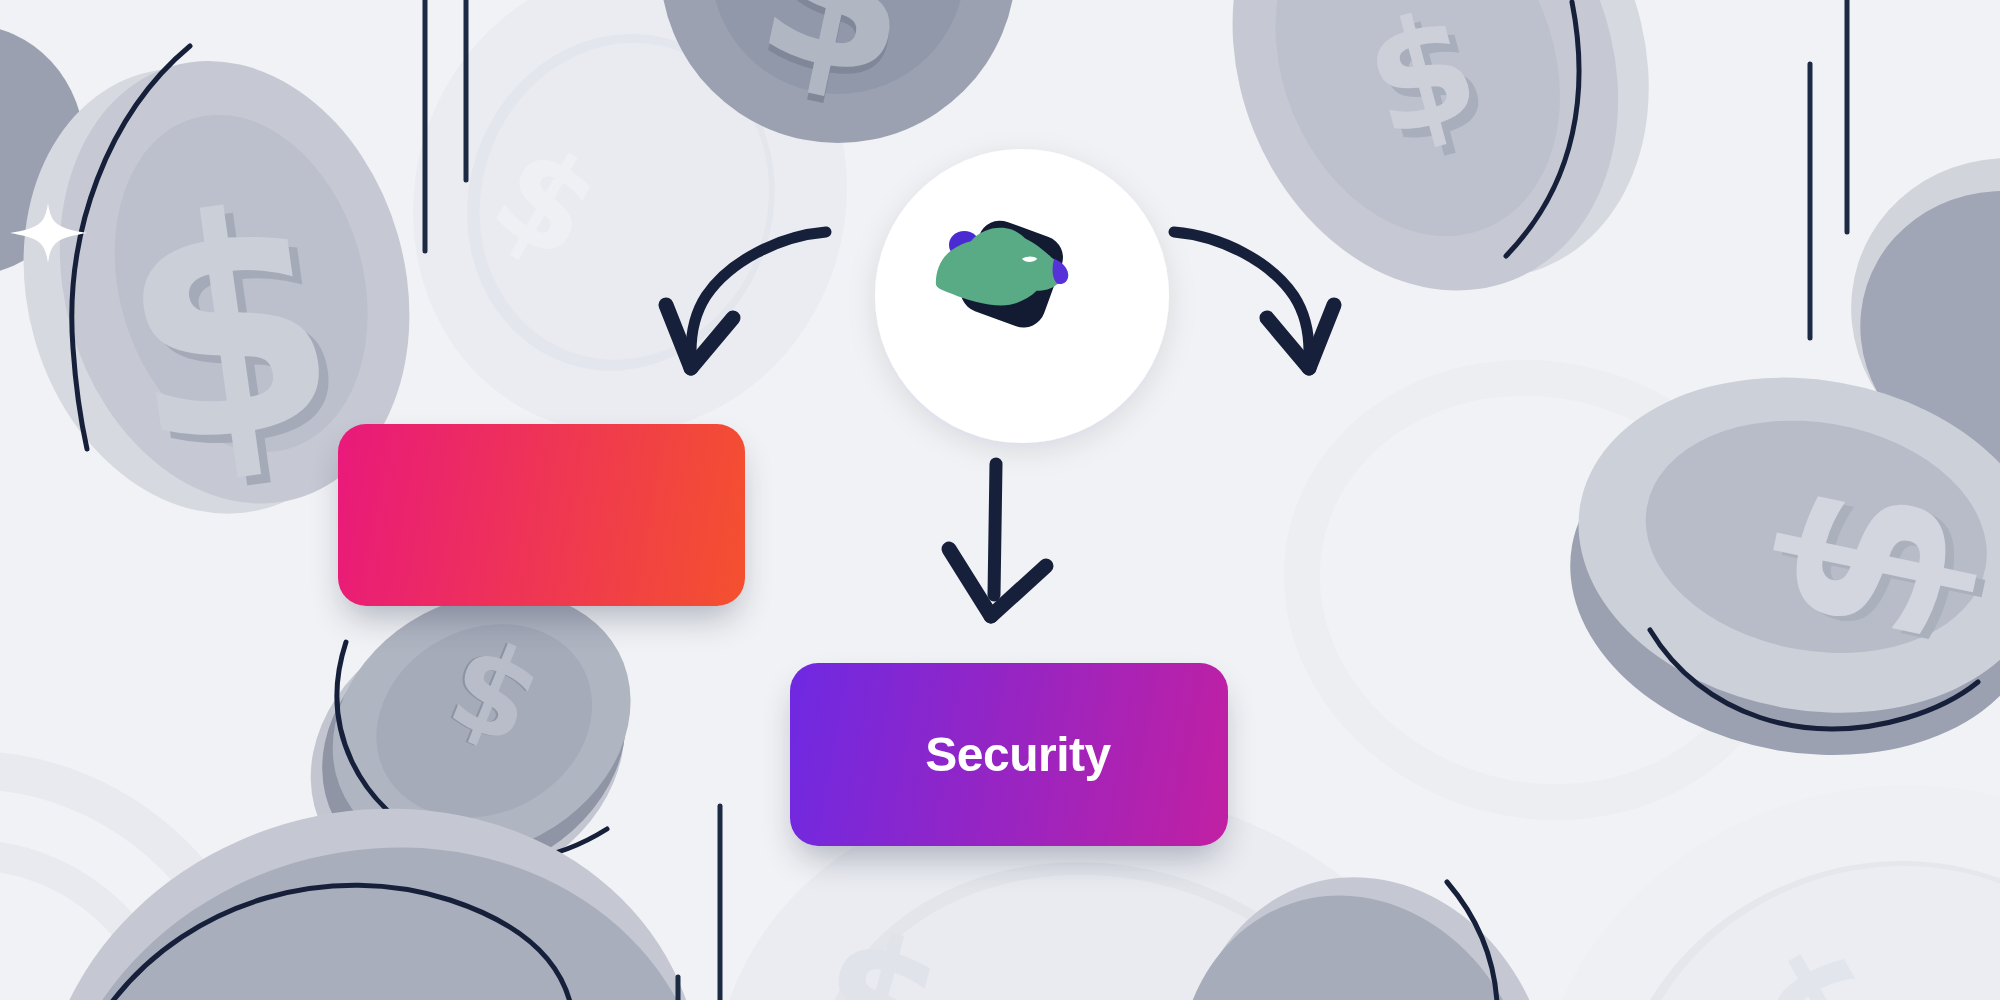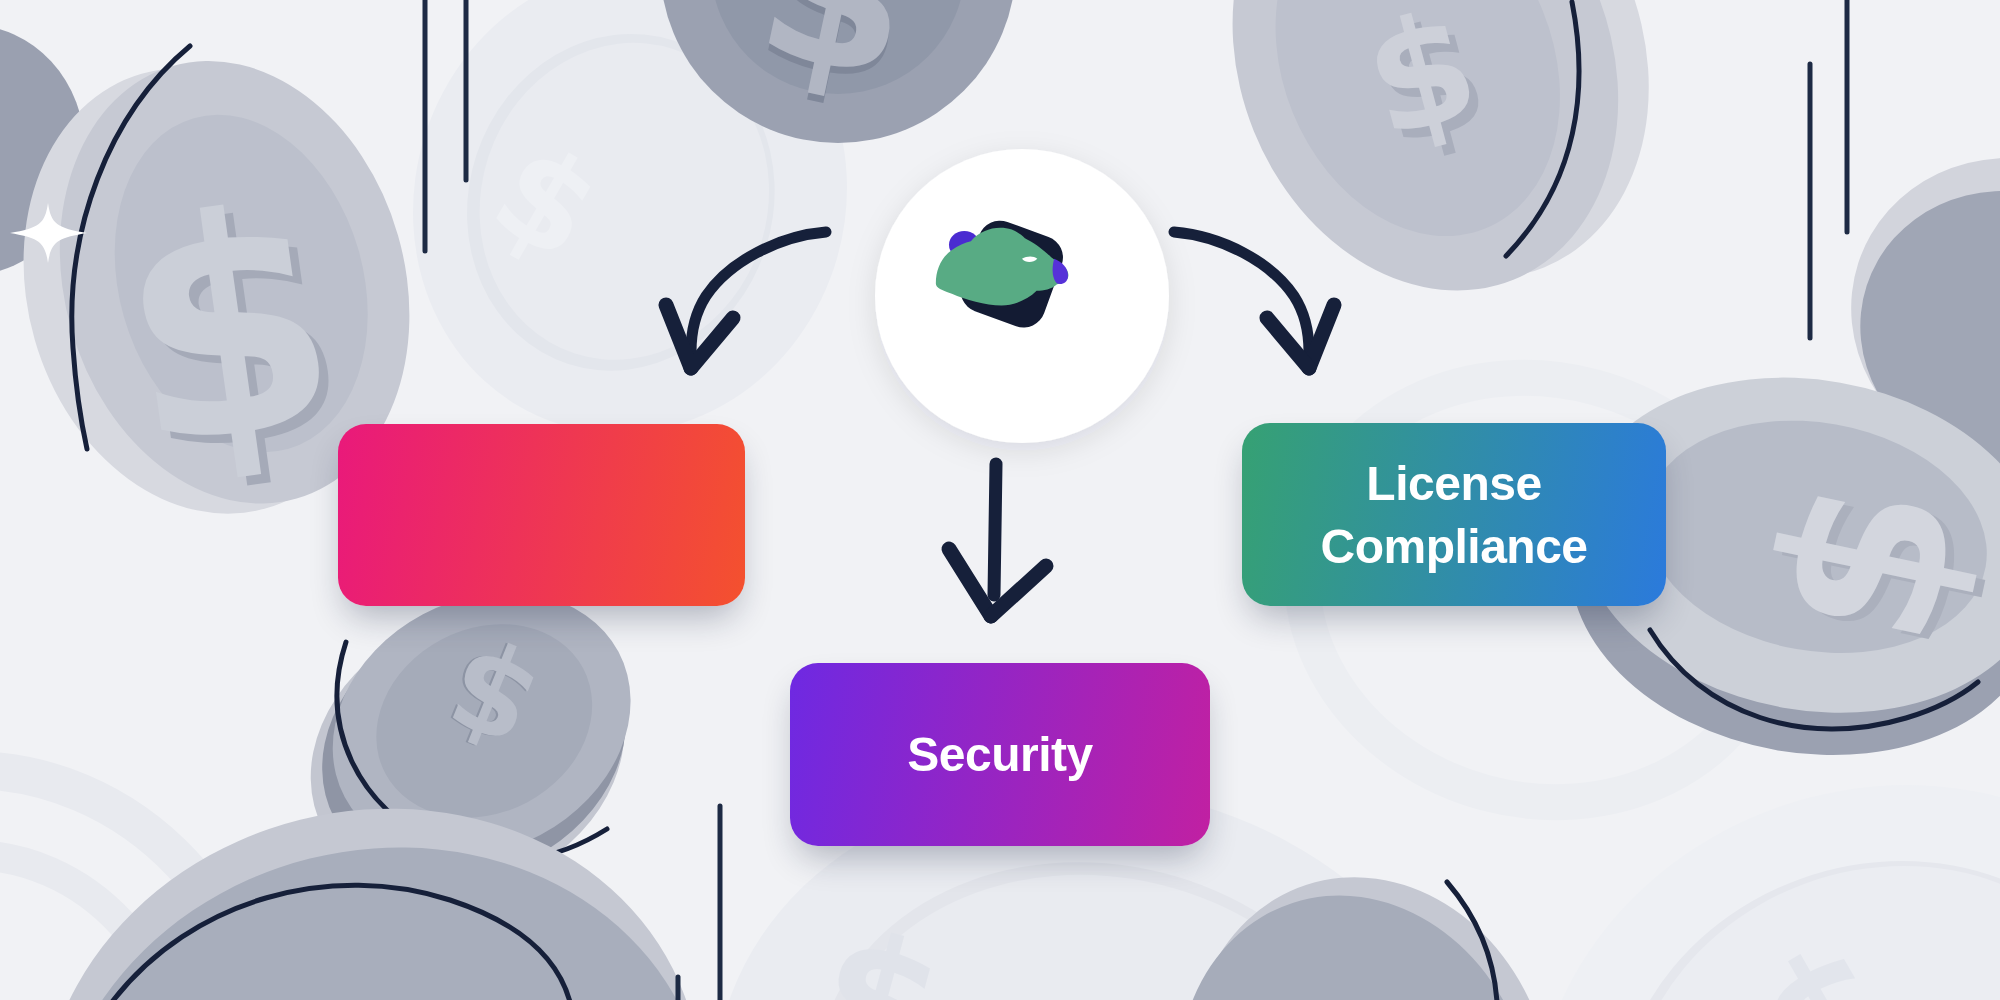--- a/index.html
+++ b/index.html
@@ -167,22 +167,18 @@
   <g fill="none" stroke-linecap="round" stroke="#16203a">
     <path d="M996,464 L994,595" stroke-width="13"></path>
     <path d="M949,549 L991,616" stroke-width="15"></path>
     <path d="M1046,566 L991,616" stroke-width="15"></path>
   </g>
 </svg>
 
 <div class="node node-reporting" style="background: linear-gradient(100deg, rgb(233, 25, 123), rgb(244, 81, 46));">
 </div>
 
-<div class="node node-security" style="background: linear-gradient(100deg, rgb(110, 41, 226), rgb(193, 32, 162));">
+<div class="node node-security" style="background: linear-gradient(100deg, rgb(110, 41, 226), rgb(193, 32, 162)); padding-left: 18px;">
   <div>Security</div>
 </div>
 
-<div class="node node-license" style="background: linear-gradient(100deg, rgb(54, 161, 115), rgb(43, 122, 220));">
-  <div>License</div>
-  <div>Compliance</div>
-</div>
 
 </div>
 
 </body></html>

